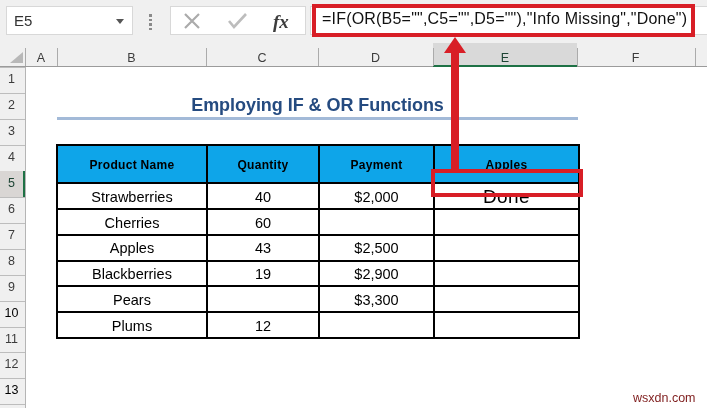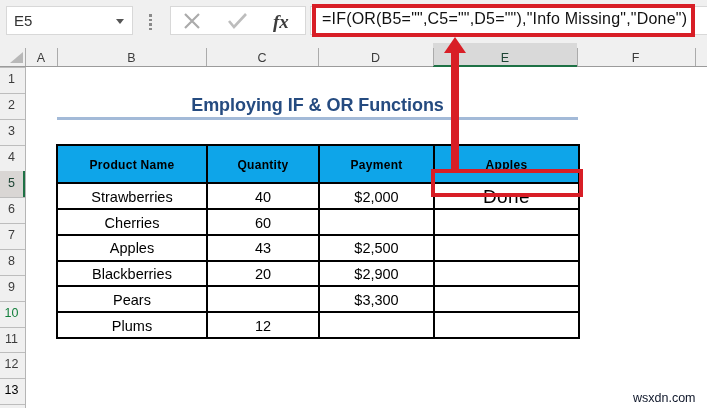--- a/index.html
+++ b/index.html
@@ -77,21 +77,21 @@
 <div id="rownums">
     <div class="abs" style="left:0;top:72.0px;width:23px;text-align:center;font-size:12.5px;color:#3c3c3c;">1</div>
     <div class="abs" style="left:0;top:98.0px;width:23px;text-align:center;font-size:12.5px;color:#3c3c3c;">2</div>
     <div class="abs" style="left:0;top:123.9px;width:23px;text-align:center;font-size:12.5px;color:#3c3c3c;">3</div>
     <div class="abs" style="left:0;top:149.8px;width:23px;text-align:center;font-size:12.5px;color:#3c3c3c;">4</div>
     <div class="abs" style="left:0;top:175.8px;width:23px;text-align:center;font-size:12.5px;color:#1D4434;">5</div>
     <div class="abs" style="left:0;top:201.8px;width:23px;text-align:center;font-size:12.5px;color:#3c3c3c;">6</div>
     <div class="abs" style="left:0;top:227.7px;width:23px;text-align:center;font-size:12.5px;color:#3c3c3c;">7</div>
     <div class="abs" style="left:0;top:253.7px;width:23px;text-align:center;font-size:12.5px;color:#3c3c3c;">8</div>
     <div class="abs" style="left:0;top:279.6px;width:23px;text-align:center;font-size:12.5px;color:#3c3c3c;">9</div>
-    <div class="abs" style="left:0;top:305.5px;width:23px;text-align:center;font-size:12.5px;color:#15803d;">10</div>
+    <div class="abs" style="left:0;top:305.5px;width:23px;text-align:center;font-size:12.5px;color:#000000;">10</div>
     <div class="abs" style="left:0;top:331.5px;width:23px;text-align:center;font-size:12.5px;color:#3c3c3c;">11</div>
     <div class="abs" style="left:0;top:357.4px;width:23px;text-align:center;font-size:12.5px;color:#3c3c3c;">12</div>
     <div class="abs" style="left:0;top:383.4px;width:23px;text-align:center;font-size:12.5px;color:#000000;">13</div>
   </div>
 
 <div class="abs" style="left:57px;top:94.5px;width:521px;text-align:center;font-size:18px;font-weight:bold;color:#254B80;letter-spacing:-0.05px;">Employing IF &amp; OR Functions</div>
 <div class="abs" style="left:57px;top:117px;width:521px;height:3.2px;background:#A3BAD8;"></div>
 
 <table class="abs" style="left:56px;top:144px;border-collapse:collapse;table-layout:fixed;font-size:14.5px;color:#000;" cellspacing="0">
   <colgroup>
@@ -120,21 +120,21 @@
         <td></td>
       </tr>
   <tr>
         <td>Apples</td>
         <td>43</td>
         <td>$2,500</td>
         <td></td>
       </tr>
   <tr>
         <td>Blackberries</td>
-        <td>20</td>
+        <td>19</td>
         <td>$2,900</td>
         <td></td>
       </tr>
   <tr>
         <td>Pears</td>
         <td></td>
         <td>$3,300</td>
         <td></td>
       </tr>
   <tr>
@@ -147,13 +147,13 @@
 </table>
 <style>
   table td { border:2px solid #000; text-align:center; vertical-align:middle; padding:1.5px 0 0 0; height:25.85px; }
 </style>
 
 <div class="abs" style="left:431px;top:168.5px;width:152px;height:28px;border:4px solid #D81E26;"></div>
 
 <div class="abs" style="left:451px;top:51px;width:8px;height:120px;background:#D81E26;"></div>
 <div class="abs" style="left:444px;top:37px;width:0;height:0;border-left:11.5px solid transparent;border-right:11.5px solid transparent;border-bottom:16px solid #D81E26;"></div>
 
-<div class="abs" style="left:633px;top:391px;font-size:12.5px;color:#0f172a;">wsxdn.com</div>
+<div class="abs" style="left:633px;top:391px;font-size:12.5px;color:#7f1d1d;">wsxdn.com</div>
 
 </body></html>

